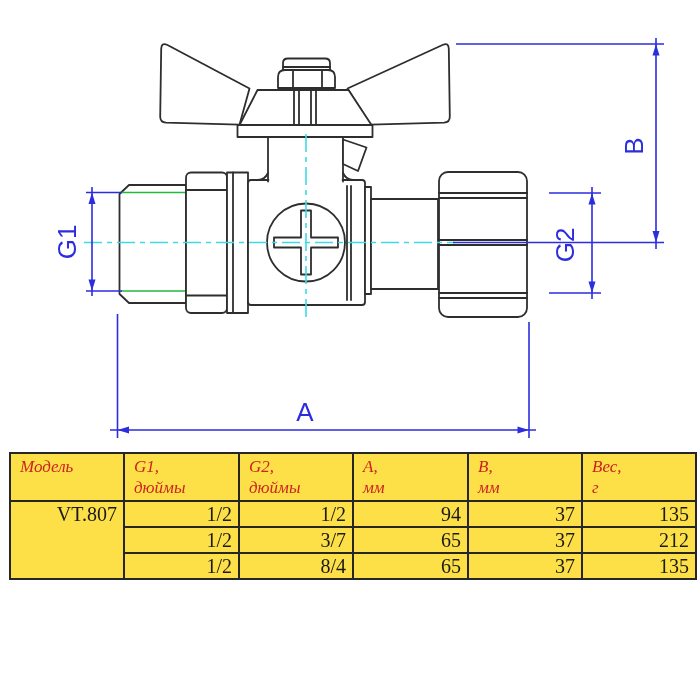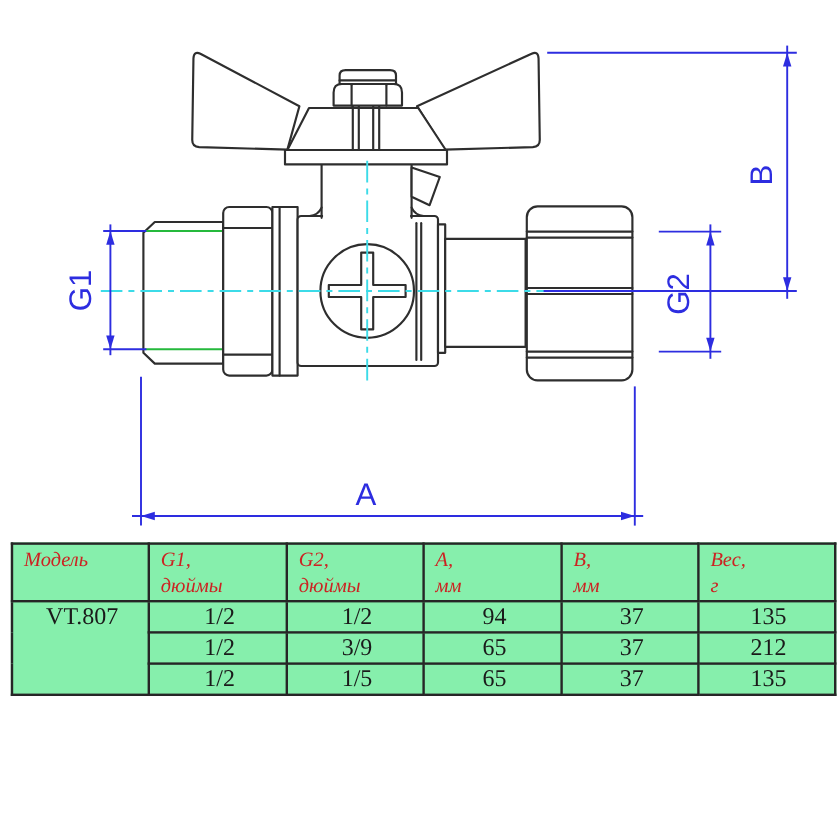--- a/index.html
+++ b/index.html
@@ -1,25 +1,25 @@
 <!DOCTYPE html>
 <html><head>
 <meta charset="utf-8">
 <style>
   html,body{margin:0;padding:0;background:#ffffff;}
   #page{position:relative;width:700px;height:700px;background:#ffffff;overflow:hidden;
         font-family:"Liberation Serif",serif;}
   #drawing{position:absolute;left:0;top:0;}
   
   #spec-table{position:absolute;left:9px;top:452px;width:686px;border-collapse:collapse;
-              table-layout:fixed;background:#86efac;}
+              table-layout:fixed;background:#fde047;}
   #spec-table td,#spec-table th{border:2px solid #262626;overflow:hidden;white-space:nowrap;}
   #spec-table th{color:#cc2222;font-style:italic;font-weight:normal;font-size:17px;
                  text-align:left;vertical-align:top;padding:2px 6px 2px 9px;line-height:21px;}
-  #spec-table td{color:#1a1a1a;font-size:20px;text-align:center;vertical-align:middle;
+  #spec-table td{color:#1a1a1a;font-size:20px;text-align:right;vertical-align:middle;
                  padding:0 6px 0 9px;line-height:23px;}
   #spec-table td.model-cell{vertical-align:top;padding-top:1px;}
   tr.hdr{height:46px;} tr.data{height:26px;}
 </style>
 </head>
 <body>
 
 <div id="page">
 
   <svg id="drawing" width="700" height="450" viewBox="0 0 700 450">
@@ -174,27 +174,27 @@
     <tr class="data">
       <td class="model-cell" rowspan="3">VT.807</td>
       <td>1/2</td>
       <td>1/2</td>
       <td>94</td>
       <td>37</td>
       <td>135</td>
     </tr>
     <tr class="data">
       <td>1/2</td>
-      <td>3/9</td>
+      <td>3/7</td>
       <td>65</td>
       <td>37</td>
       <td>212</td>
     </tr>
     <tr class="data">
       <td>1/2</td>
-      <td>1/5</td>
+      <td>8/4</td>
       <td>65</td>
       <td>37</td>
       <td>135</td>
     </tr>
   </tbody>
     </table>
 </div>
 
 </body></html>

